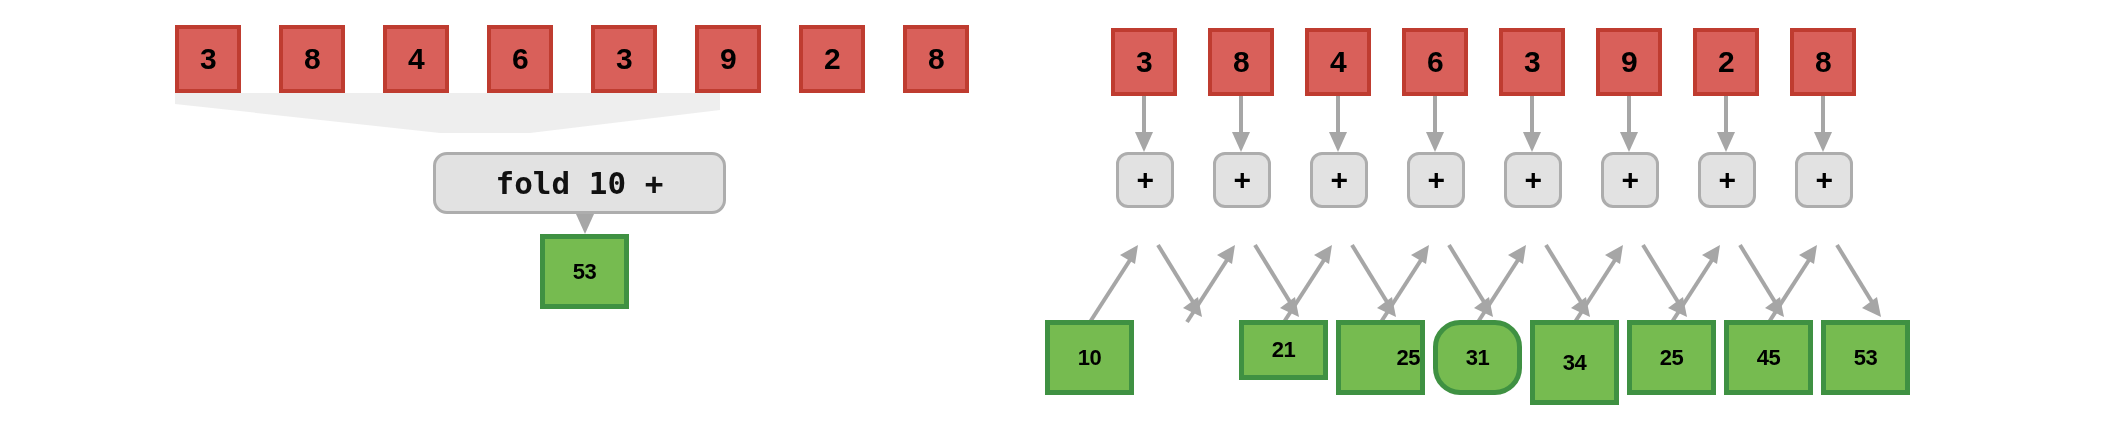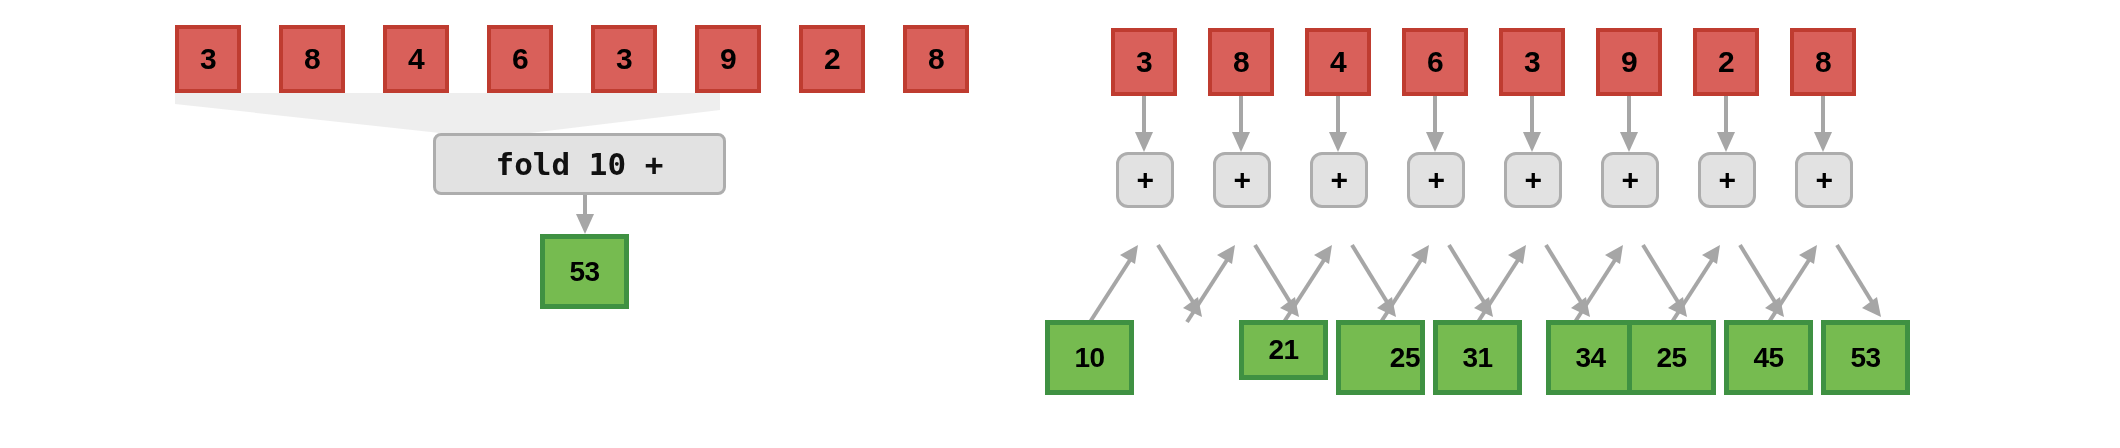--- a/index.html
+++ b/index.html
@@ -37,38 +37,39 @@
     letter-spacing: -0.5px;
   }
   .box-red {
     background: #d9605a;
     border: 4px solid #bf3c30;
     font-size: 30px;
   }
   .box-green {
     background: #76bb50;
     border: 5px solid #3f9142;
-    font-size: 28px;
+    font-size: 22px;
   }
   .box-op {
     background: #e2e2e2;
     border: 3px solid #adadad;
     border-radius: 12px;
     font-size: 30px;
     font-weight: bold;
   }
   .box-fold {
     background: #e2e2e2;
     border: 3px solid #adadad;
-    border-radius: 8px;
+    border-radius: 14px;
     font-family: "DejaVu Sans Mono", "Liberation Mono", monospace;
     font-size: 31px;
     font-weight: bold;
     letter-spacing: 0px;
     color: #111111;
+    margin-top: 19px;
   }
 
   
   .overlay {
     position: absolute;
     left: 0;
     top: 0;
     width: 100%;
     height: 100%;
     pointer-events: none;
@@ -248,24 +249,24 @@
 
     <div class="box box-green" style="left:275px; top:320px; width:89px; height:75px;">
       <span>10</span>
     </div>
     <div class="box box-green" style="left:469px; top:320px; width:89px; height:60px;">
       <span>21</span>
     </div>
     <div class="box box-green" style="left:566px; top:320px; width:89px; height:75px;justify-content:flex-end;">
       <span>25</span>
     </div>
-    <div class="box box-green" style="left:663px; top:320px; width:89px; height:75px;">
+    <div class="box box-green" style="left:663px; top:320px; width:89px; height:75px;border-radius:27px;">
       <span>31</span>
     </div>
-    <div class="box box-green" style="left:760px; top:320px; width:89px; height:75px;margin-left:16px;">
+    <div class="box box-green" style="left:760px; top:320px; width:89px; height:85px;">
       <span>34</span>
     </div>
     <div class="box box-green" style="left:857px; top:320px; width:89px; height:75px;">
       <span>25</span>
     </div>
     <div class="box box-green" style="left:954px; top:320px; width:89px; height:75px;">
       <span>45</span>
     </div>
     <div class="box box-green" style="left:1051px; top:320px; width:89px; height:75px;">
       <span>53</span>

